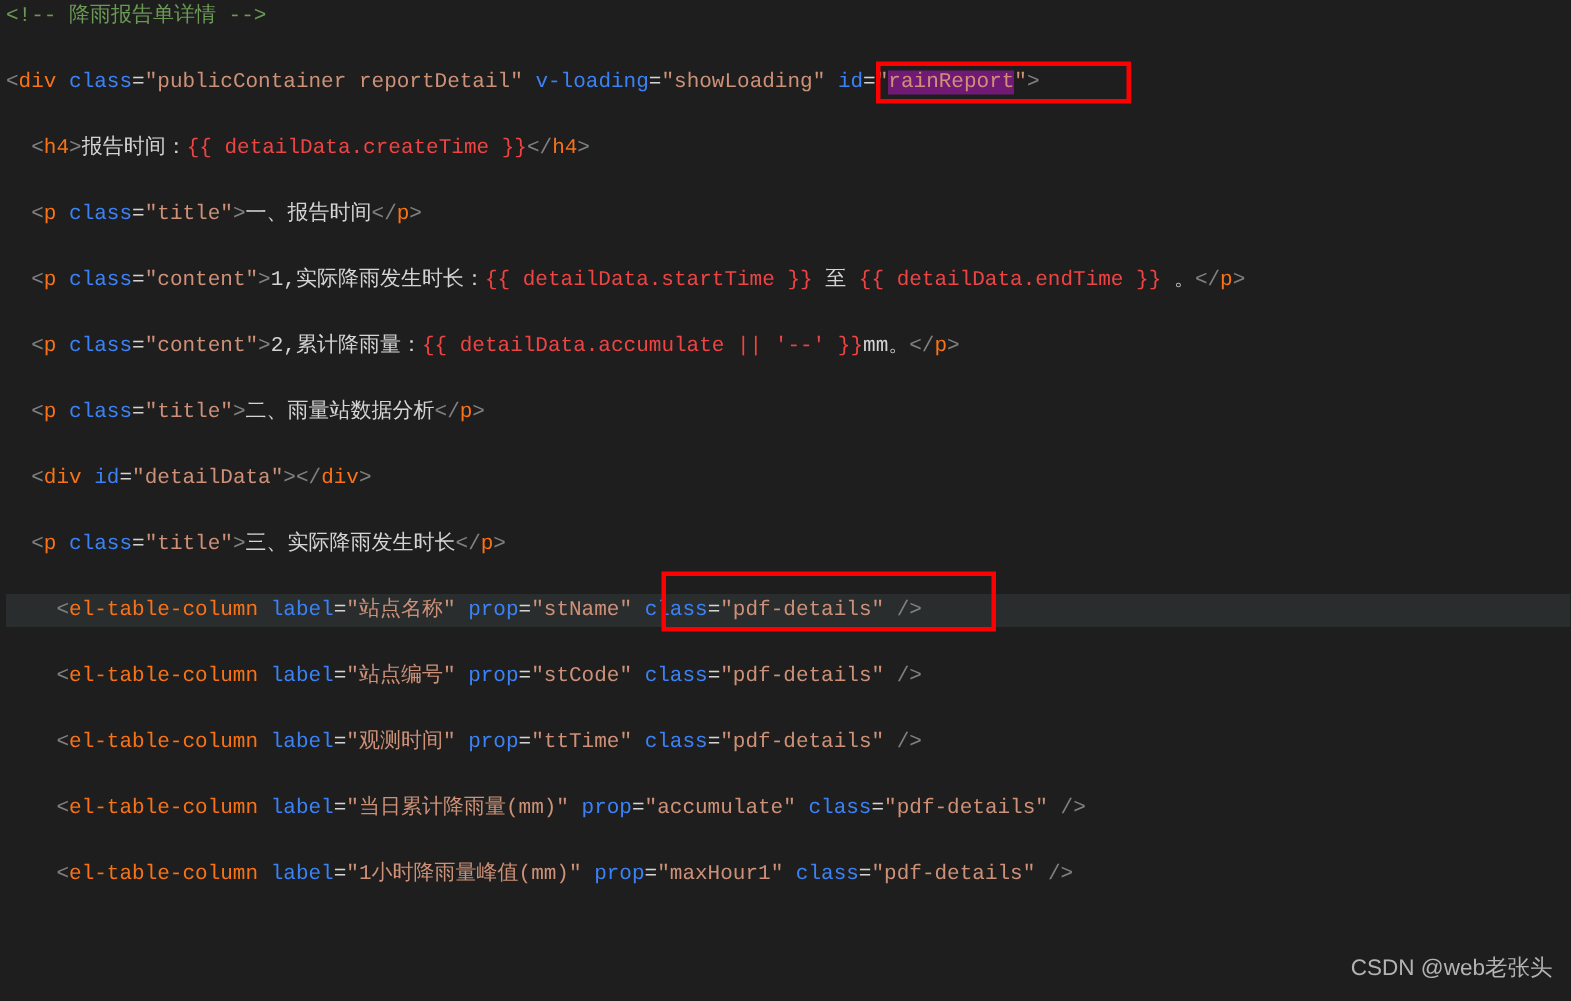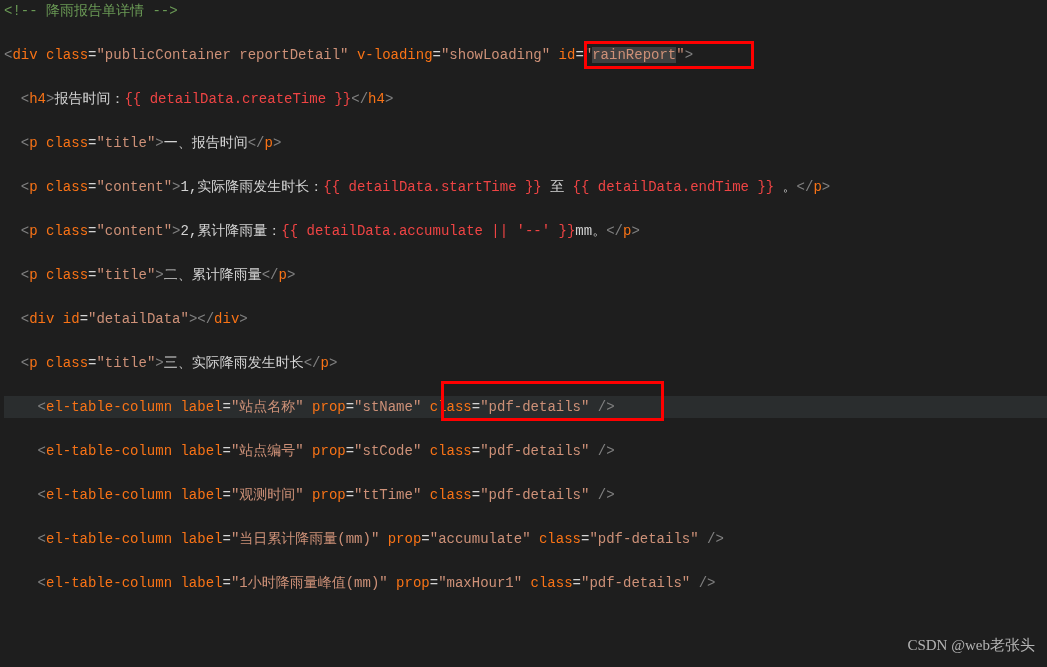--- a/index.html
+++ b/index.html
@@ -1,40 +1,40 @@
 <!DOCTYPE html>
 <html><head>
 <meta charset="utf-8">
 <style>
   html,body{margin:0;padding:0;background:#1e1e1e;width:1047px;height:667px;overflow:hidden}
   pre.code{margin:0;padding:0 0 0 4px;font-family:Consolas,"Courier New",monospace;font-size:14px;line-height:22px;color:#d4d4d4;white-space:pre}
   .c-comment{color:#6a9955}
   .c-tag{color:#808080}
   .c-elem{color:#f97316}
-  .c-attr{color:#f97316}
+  .c-attr{color:#3b82f6}
   .c-eq{color:#d4d4d4}
   .c-str{color:#ce9178}
   .c-txt{color:#d4d4d4}
   .c-mustache{color:#ef4444}
   .line{position:relative;display:block;height:22px}
   .hover{background:#2a2d2e}
   .hl-box{position:absolute;border:3px solid #ff0000;box-sizing:border-box;pointer-events:none}
-  .hl-sel{background:#404040}
-  .watermark{position:absolute;right:12px;bottom:12px;color:#d8d8d8cc;font-family:Liberation Serif, serif;font-size:15px;pointer-events:none}
+  .hl-sel{background:#701a75}
+  .watermark{position:absolute;right:12px;bottom:12px;color:#d8d8d8cc;font-family:Liberation Sans, sans-serif;font-size:15px;pointer-events:none}
 </style>
 </head>
 <body>
 
 <pre class="code"><span class="line"><span class="c-comment">&lt;!-- 降雨报告单详情 --&gt;</span></span>
 <span class="line"><span class="c-tag">&lt;</span><span class="c-elem">div</span> <span class="c-attr">class</span><span class="c-eq">=</span><span class="c-str">"<span>publicContainer reportDetail</span>"</span> <span class="c-attr">v-loading</span><span class="c-eq">=</span><span class="c-str">"<span>showLoading</span>"</span> <span class="c-attr">id</span><span class="c-eq">=</span><span class="c-str">"<span class="hl-sel">rainReport</span>"</span><span class="c-tag">&gt;</span><span class="hl-box" style="left:580px;top:-3px;width:170px;height:28px"></span></span>
 <span class="line">  <span class="c-tag">&lt;</span><span class="c-elem">h4</span><span class="c-tag">&gt;</span><span class="c-txt">报告时间：</span><span class="c-mustache">{{ detailData.createTime }}</span><span class="c-tag">&lt;/</span><span class="c-elem">h4</span><span class="c-tag">&gt;</span></span>
 <span class="line">  <span class="c-tag">&lt;</span><span class="c-elem">p</span> <span class="c-attr">class</span><span class="c-eq">=</span><span class="c-str">"<span>title</span>"</span><span class="c-tag">&gt;</span><span class="c-txt">一、报告时间</span><span class="c-tag">&lt;/</span><span class="c-elem">p</span><span class="c-tag">&gt;</span></span>
 <span class="line">  <span class="c-tag">&lt;</span><span class="c-elem">p</span> <span class="c-attr">class</span><span class="c-eq">=</span><span class="c-str">"<span>content</span>"</span><span class="c-tag">&gt;</span><span class="c-txt">1,实际降雨发生时长：</span><span class="c-mustache">{{ detailData.startTime }}</span><span class="c-txt"> 至 </span><span class="c-mustache">{{ detailData.endTime }}</span><span class="c-txt"> 。</span><span class="c-tag">&lt;/</span><span class="c-elem">p</span><span class="c-tag">&gt;</span></span>
 <span class="line">  <span class="c-tag">&lt;</span><span class="c-elem">p</span> <span class="c-attr">class</span><span class="c-eq">=</span><span class="c-str">"<span>content</span>"</span><span class="c-tag">&gt;</span><span class="c-txt">2,累计降雨量：</span><span class="c-mustache">{{ detailData.accumulate || '--' }}</span><span class="c-txt">mm。</span><span class="c-tag">&lt;/</span><span class="c-elem">p</span><span class="c-tag">&gt;</span></span>
-<span class="line">  <span class="c-tag">&lt;</span><span class="c-elem">p</span> <span class="c-attr">class</span><span class="c-eq">=</span><span class="c-str">"<span>title</span>"</span><span class="c-tag">&gt;</span><span class="c-txt">二、累计降雨量</span><span class="c-tag">&lt;/</span><span class="c-elem">p</span><span class="c-tag">&gt;</span></span>
+<span class="line">  <span class="c-tag">&lt;</span><span class="c-elem">p</span> <span class="c-attr">class</span><span class="c-eq">=</span><span class="c-str">"<span>title</span>"</span><span class="c-tag">&gt;</span><span class="c-txt">二、雨量站数据分析</span><span class="c-tag">&lt;/</span><span class="c-elem">p</span><span class="c-tag">&gt;</span></span>
 <span class="line">  <span class="c-tag">&lt;</span><span class="c-elem">div</span> <span class="c-attr">id</span><span class="c-eq">=</span><span class="c-str">"<span>detailData</span>"</span><span class="c-tag">&gt;&lt;/</span><span class="c-elem">div</span><span class="c-tag">&gt;</span></span>
 <span class="line">  <span class="c-tag">&lt;</span><span class="c-elem">p</span> <span class="c-attr">class</span><span class="c-eq">=</span><span class="c-str">"<span>title</span>"</span><span class="c-tag">&gt;</span><span class="c-txt">三、实际降雨发生时长</span><span class="c-tag">&lt;/</span><span class="c-elem">p</span><span class="c-tag">&gt;</span></span>
 <span class="line hover">    <span class="c-tag">&lt;</span><span class="c-elem">el-table-column</span> <span class="c-attr">label</span><span class="c-eq">=</span><span class="c-str">"<span>站点名称</span>"</span> <span class="c-attr">prop</span><span class="c-eq">=</span><span class="c-str">"<span>stName</span>"</span> <span class="c-attr">class</span><span class="c-eq">=</span><span class="c-str">"<span>pdf-details</span>"</span> <span class="c-tag">/&gt;</span><span class="hl-box" style="left:437px;top:-15px;width:223px;height:40px"></span></span>
 <span class="line">    <span class="c-tag">&lt;</span><span class="c-elem">el-table-column</span> <span class="c-attr">label</span><span class="c-eq">=</span><span class="c-str">"<span>站点编号</span>"</span> <span class="c-attr">prop</span><span class="c-eq">=</span><span class="c-str">"<span>stCode</span>"</span> <span class="c-attr">class</span><span class="c-eq">=</span><span class="c-str">"<span>pdf-details</span>"</span> <span class="c-tag">/&gt;</span></span>
 <span class="line">    <span class="c-tag">&lt;</span><span class="c-elem">el-table-column</span> <span class="c-attr">label</span><span class="c-eq">=</span><span class="c-str">"<span>观测时间</span>"</span> <span class="c-attr">prop</span><span class="c-eq">=</span><span class="c-str">"<span>ttTime</span>"</span> <span class="c-attr">class</span><span class="c-eq">=</span><span class="c-str">"<span>pdf-details</span>"</span> <span class="c-tag">/&gt;</span></span>
 <span class="line">    <span class="c-tag">&lt;</span><span class="c-elem">el-table-column</span> <span class="c-attr">label</span><span class="c-eq">=</span><span class="c-str">"<span>当日累计降雨量(mm)</span>"</span> <span class="c-attr">prop</span><span class="c-eq">=</span><span class="c-str">"<span>accumulate</span>"</span> <span class="c-attr">class</span><span class="c-eq">=</span><span class="c-str">"<span>pdf-details</span>"</span> <span class="c-tag">/&gt;</span></span>
 <span class="line">    <span class="c-tag">&lt;</span><span class="c-elem">el-table-column</span> <span class="c-attr">label</span><span class="c-eq">=</span><span class="c-str">"<span>1小时降雨量峰值(mm)</span>"</span> <span class="c-attr">prop</span><span class="c-eq">=</span><span class="c-str">"<span>maxHour1</span>"</span> <span class="c-attr">class</span><span class="c-eq">=</span><span class="c-str">"<span>pdf-details</span>"</span> <span class="c-tag">/&gt;</span></span>
 
 
 

